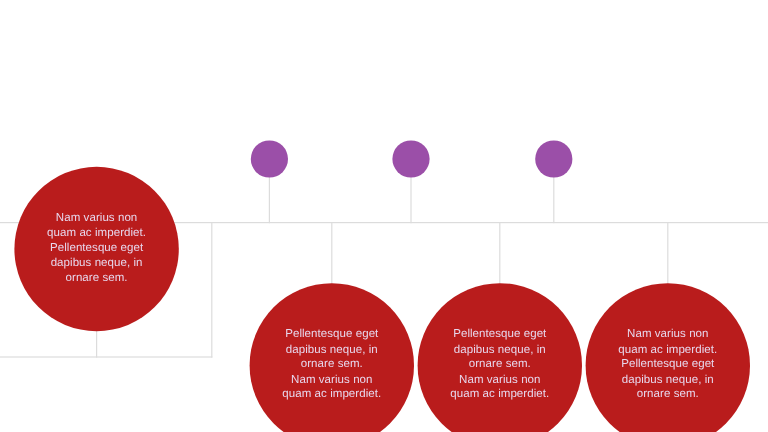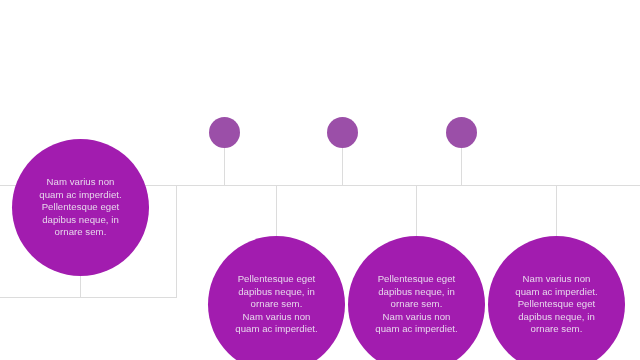--- a/index.html
+++ b/index.html
@@ -19,21 +19,21 @@
   .line-h, .line-v {
     position: absolute;
     background: #dcdcdc;
   }
   .line-h { height: 1px; }
   .line-v { width: 1px; }
 
   .node-circle {
     position: absolute;
     border-radius: 50%;
-    background: #a21caf;
+    background: #b91c1c;
     display: flex;
     align-items: center;
     justify-content: center;
     box-sizing: border-box;
   }
   .node-circle .node-text {
     color: #e7d7ec;
     text-align: center;
     line-height: 1.30;
     font-size: 9.6px;

